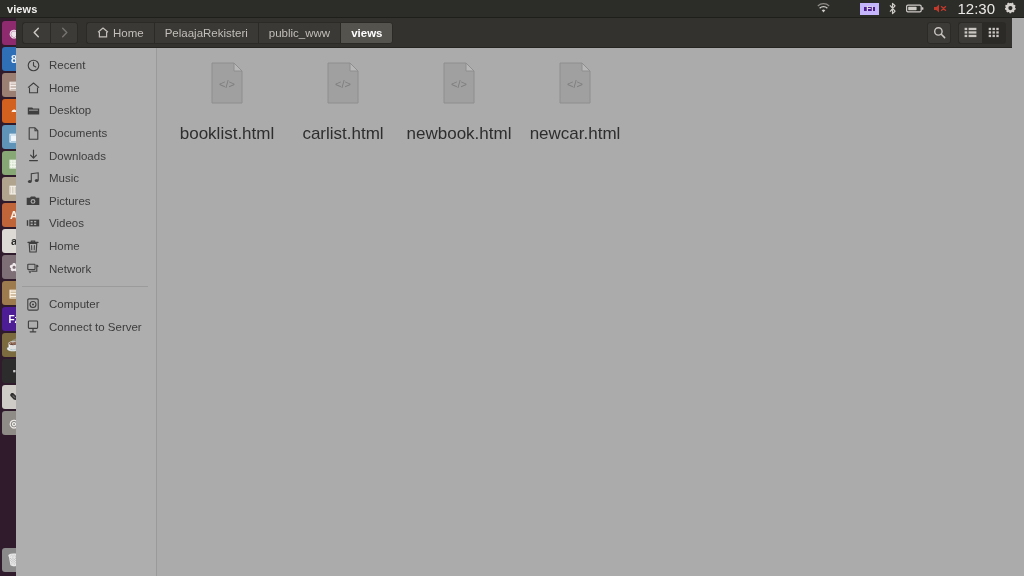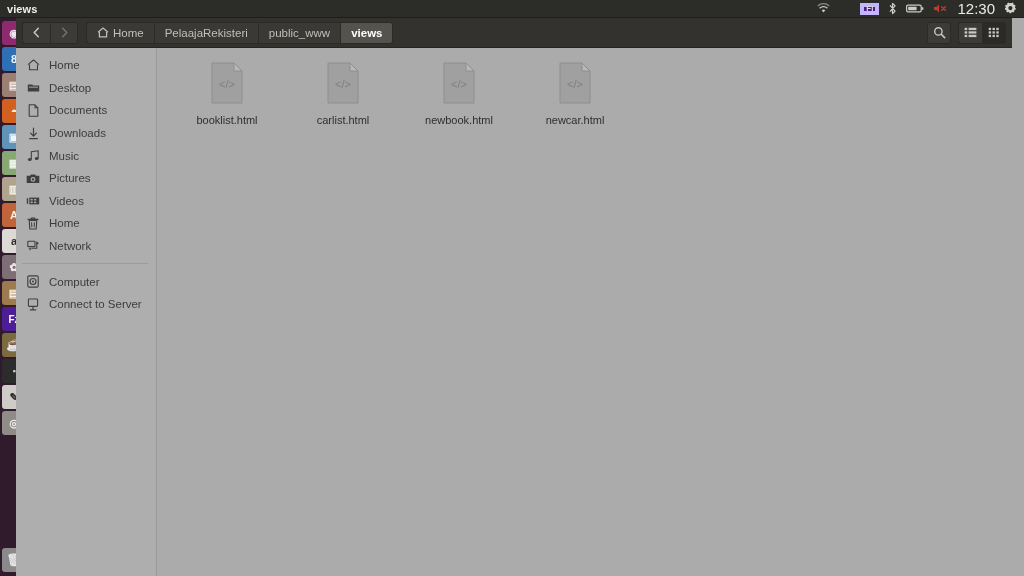--- a/index.html
+++ b/index.html
@@ -107,21 +107,21 @@
   .side-sep{ height:1px; background:#9b9b9b; margin:6px 8px 6px 6px; }
 
   .content{ flex:1; background:#ababab; position:relative; }
   .files{ display:flex; flex-wrap:wrap; padding:10px 0 0 12px; gap:0; }
   .file{
     width:116px; display:flex; flex-direction:column; align-items:center;
     padding-top:4px;
   }
   .file-icon{ width:34px; height:42px; position:relative; }
   .file-label{
-    margin-top:10px; font-size:11px; color:#2e2e2e; text-align:left;
+    margin-top:20px; font-size:17px; color:#2e2e2e; text-align:left;
     max-width:112px; overflow:hidden; white-space:nowrap;
   }
 </style>
 </head>
 <body>
 
 <div id="screen">
 
   <div class="top-panel">
     <div class="panel-title">views</div>
@@ -261,20 +261,29 @@
             </span>
           </div>
         </div>
       </div>
     </div>
 
     <div class="body">
 
       <div class="sidebar">
 
+        <div class="side-item">
+          <span class="side-icon">
+            <svg width="13" height="13" viewBox="0 0 13 13" style="display:block">
+              <circle cx="6.5" cy="6.5" r="5.3" stroke="#3f3f3f" stroke-width="1.1" fill="none"></circle>
+              <path d="M6.5 3.4 L6.5 6.7 L8.8 8" stroke="#3f3f3f" stroke-width="1.1" fill="none" stroke-linecap="round"></path>
+            </svg>
+          </span>
+          <span>Recent</span>
+        </div>
 
         <div class="side-item">
           <span class="side-icon">
             <svg width="13" height="12" viewBox="0 0 13 12" style="display:block">
               <path d="M1 5.6 L6.5 1 L12 5.6" stroke="#3f3f3f" stroke-width="1.1" fill="none" stroke-linejoin="round"></path>
               <path d="M2.5 5.4 L2.5 10.7 L10.5 10.7 L10.5 5.4" stroke="#3f3f3f" stroke-width="1.1" fill="none"></path>
             </svg>
           </span>
           <span>Home</span>
         </div>

